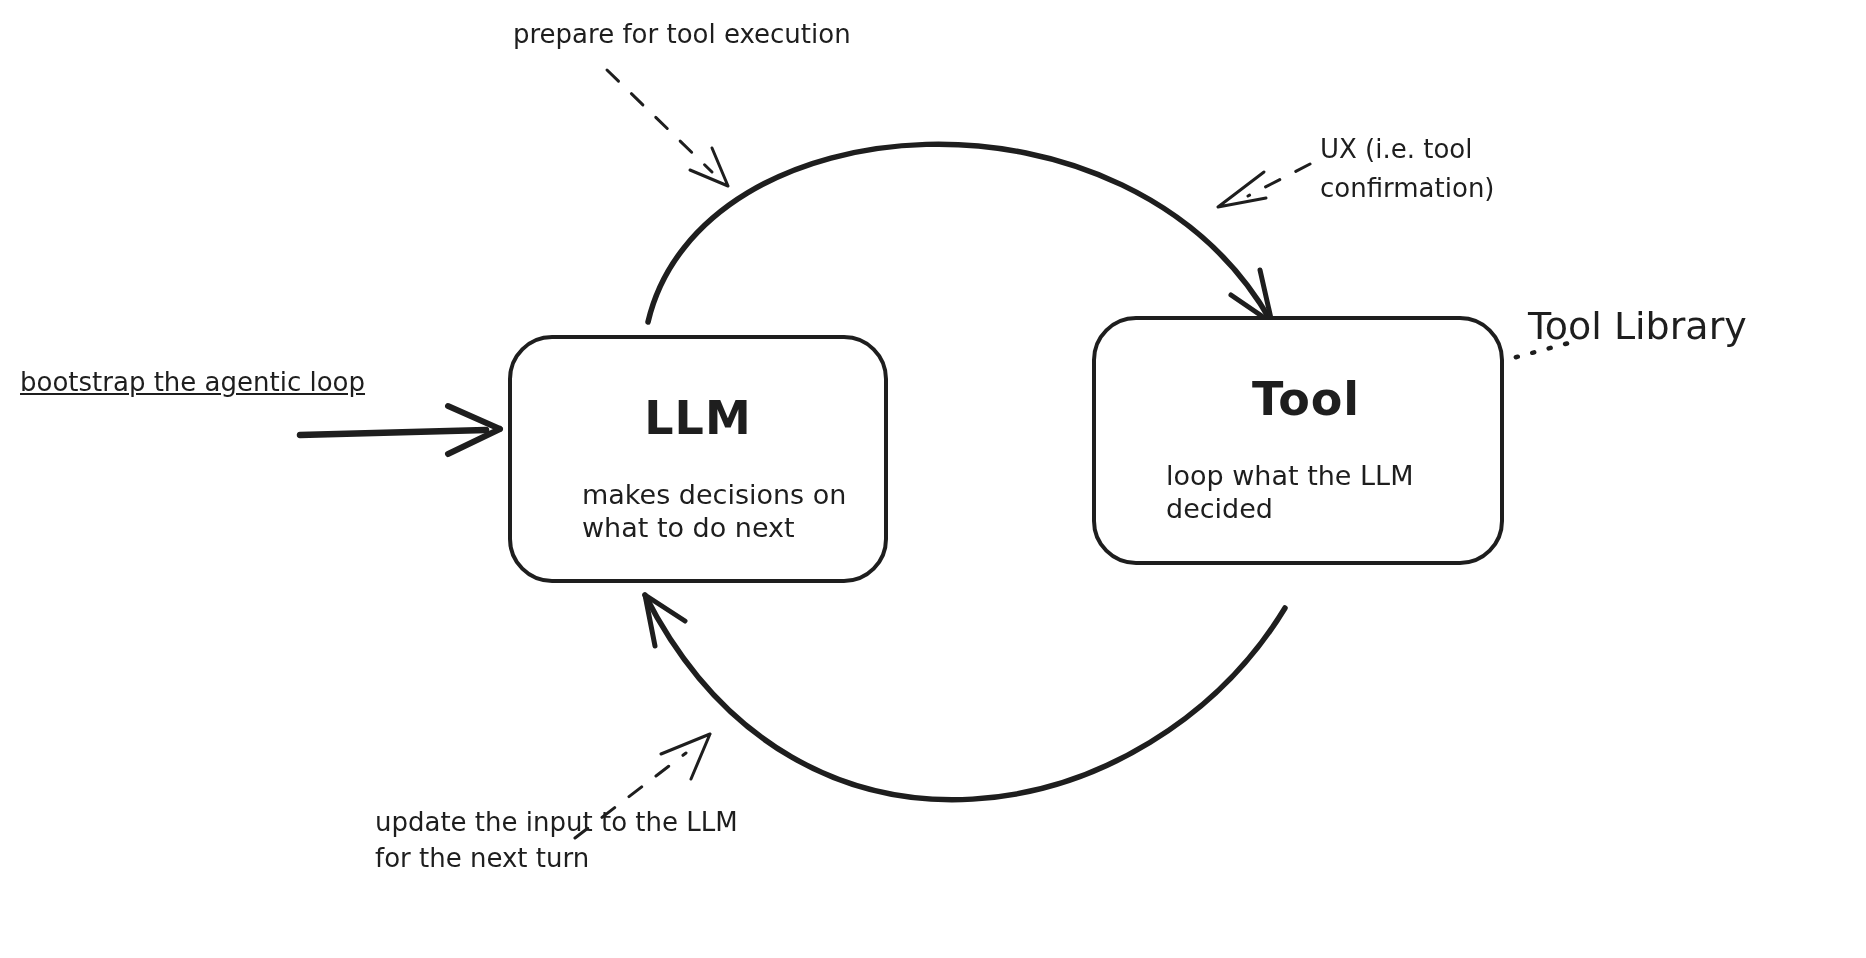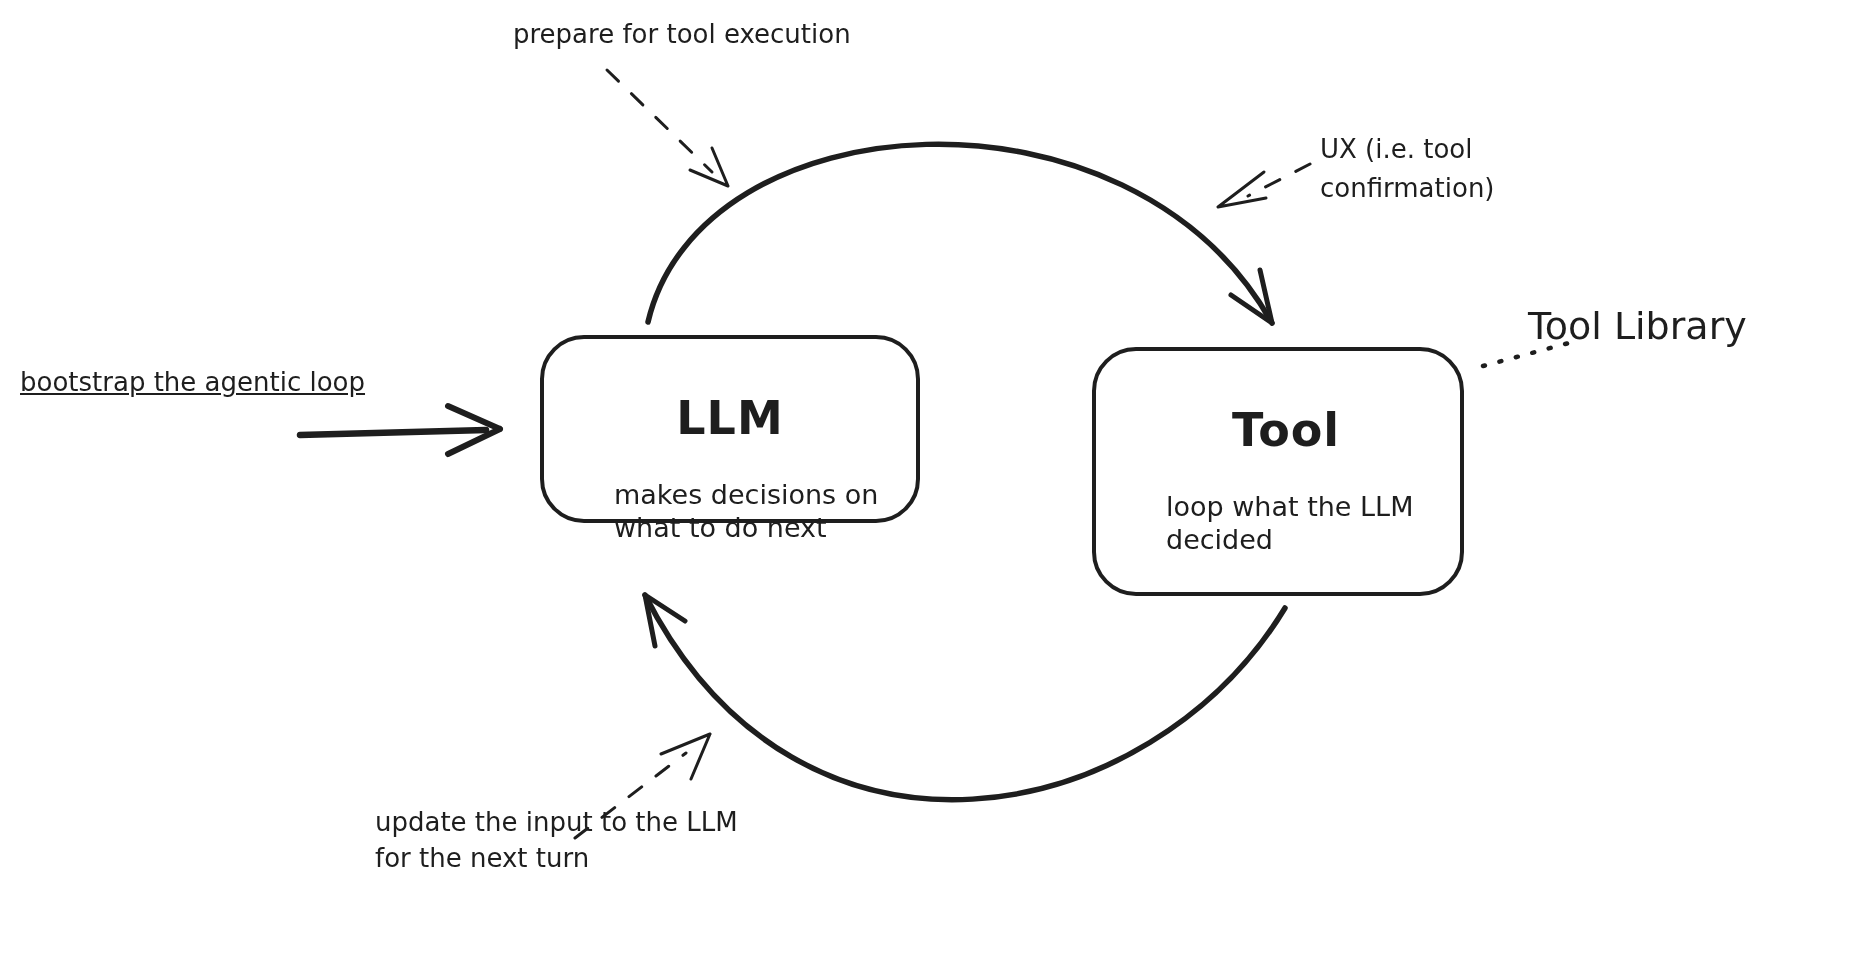--- a/index.html
+++ b/index.html
@@ -37,22 +37,22 @@
   .dashed-head  { stroke-width: 3px; }
   .dotted-line  { stroke-width: 4.5px; stroke-dasharray: 2 15; }
 
   .node {
     position: absolute;
     z-index: 2;
     background: var(--background);
     border: 4.5px solid var(--ink);
     border-radius: 44px;
   }
-  .node-llm  { left: 540px;  top: 335px; width: 380px; height: 188px; }
-  .node-tool { left: 1092px; top: 347px; width: 372px; height: 249px; padding-left: 16px; }
+  .node-llm  { left: 508px;  top: 335px; width: 380px; height: 248px; }
+  .node-tool { left: 1092px; top: 316px; width: 412px; height: 249px; padding-left: 16px; }
   .node-title {
     margin-top: 54px;
     text-align: center;
     font-size: 46px;
     font-weight: 700;
     letter-spacing: 1px;
     line-height: 1.1;
   }
   .node-sub {
     position: absolute;

